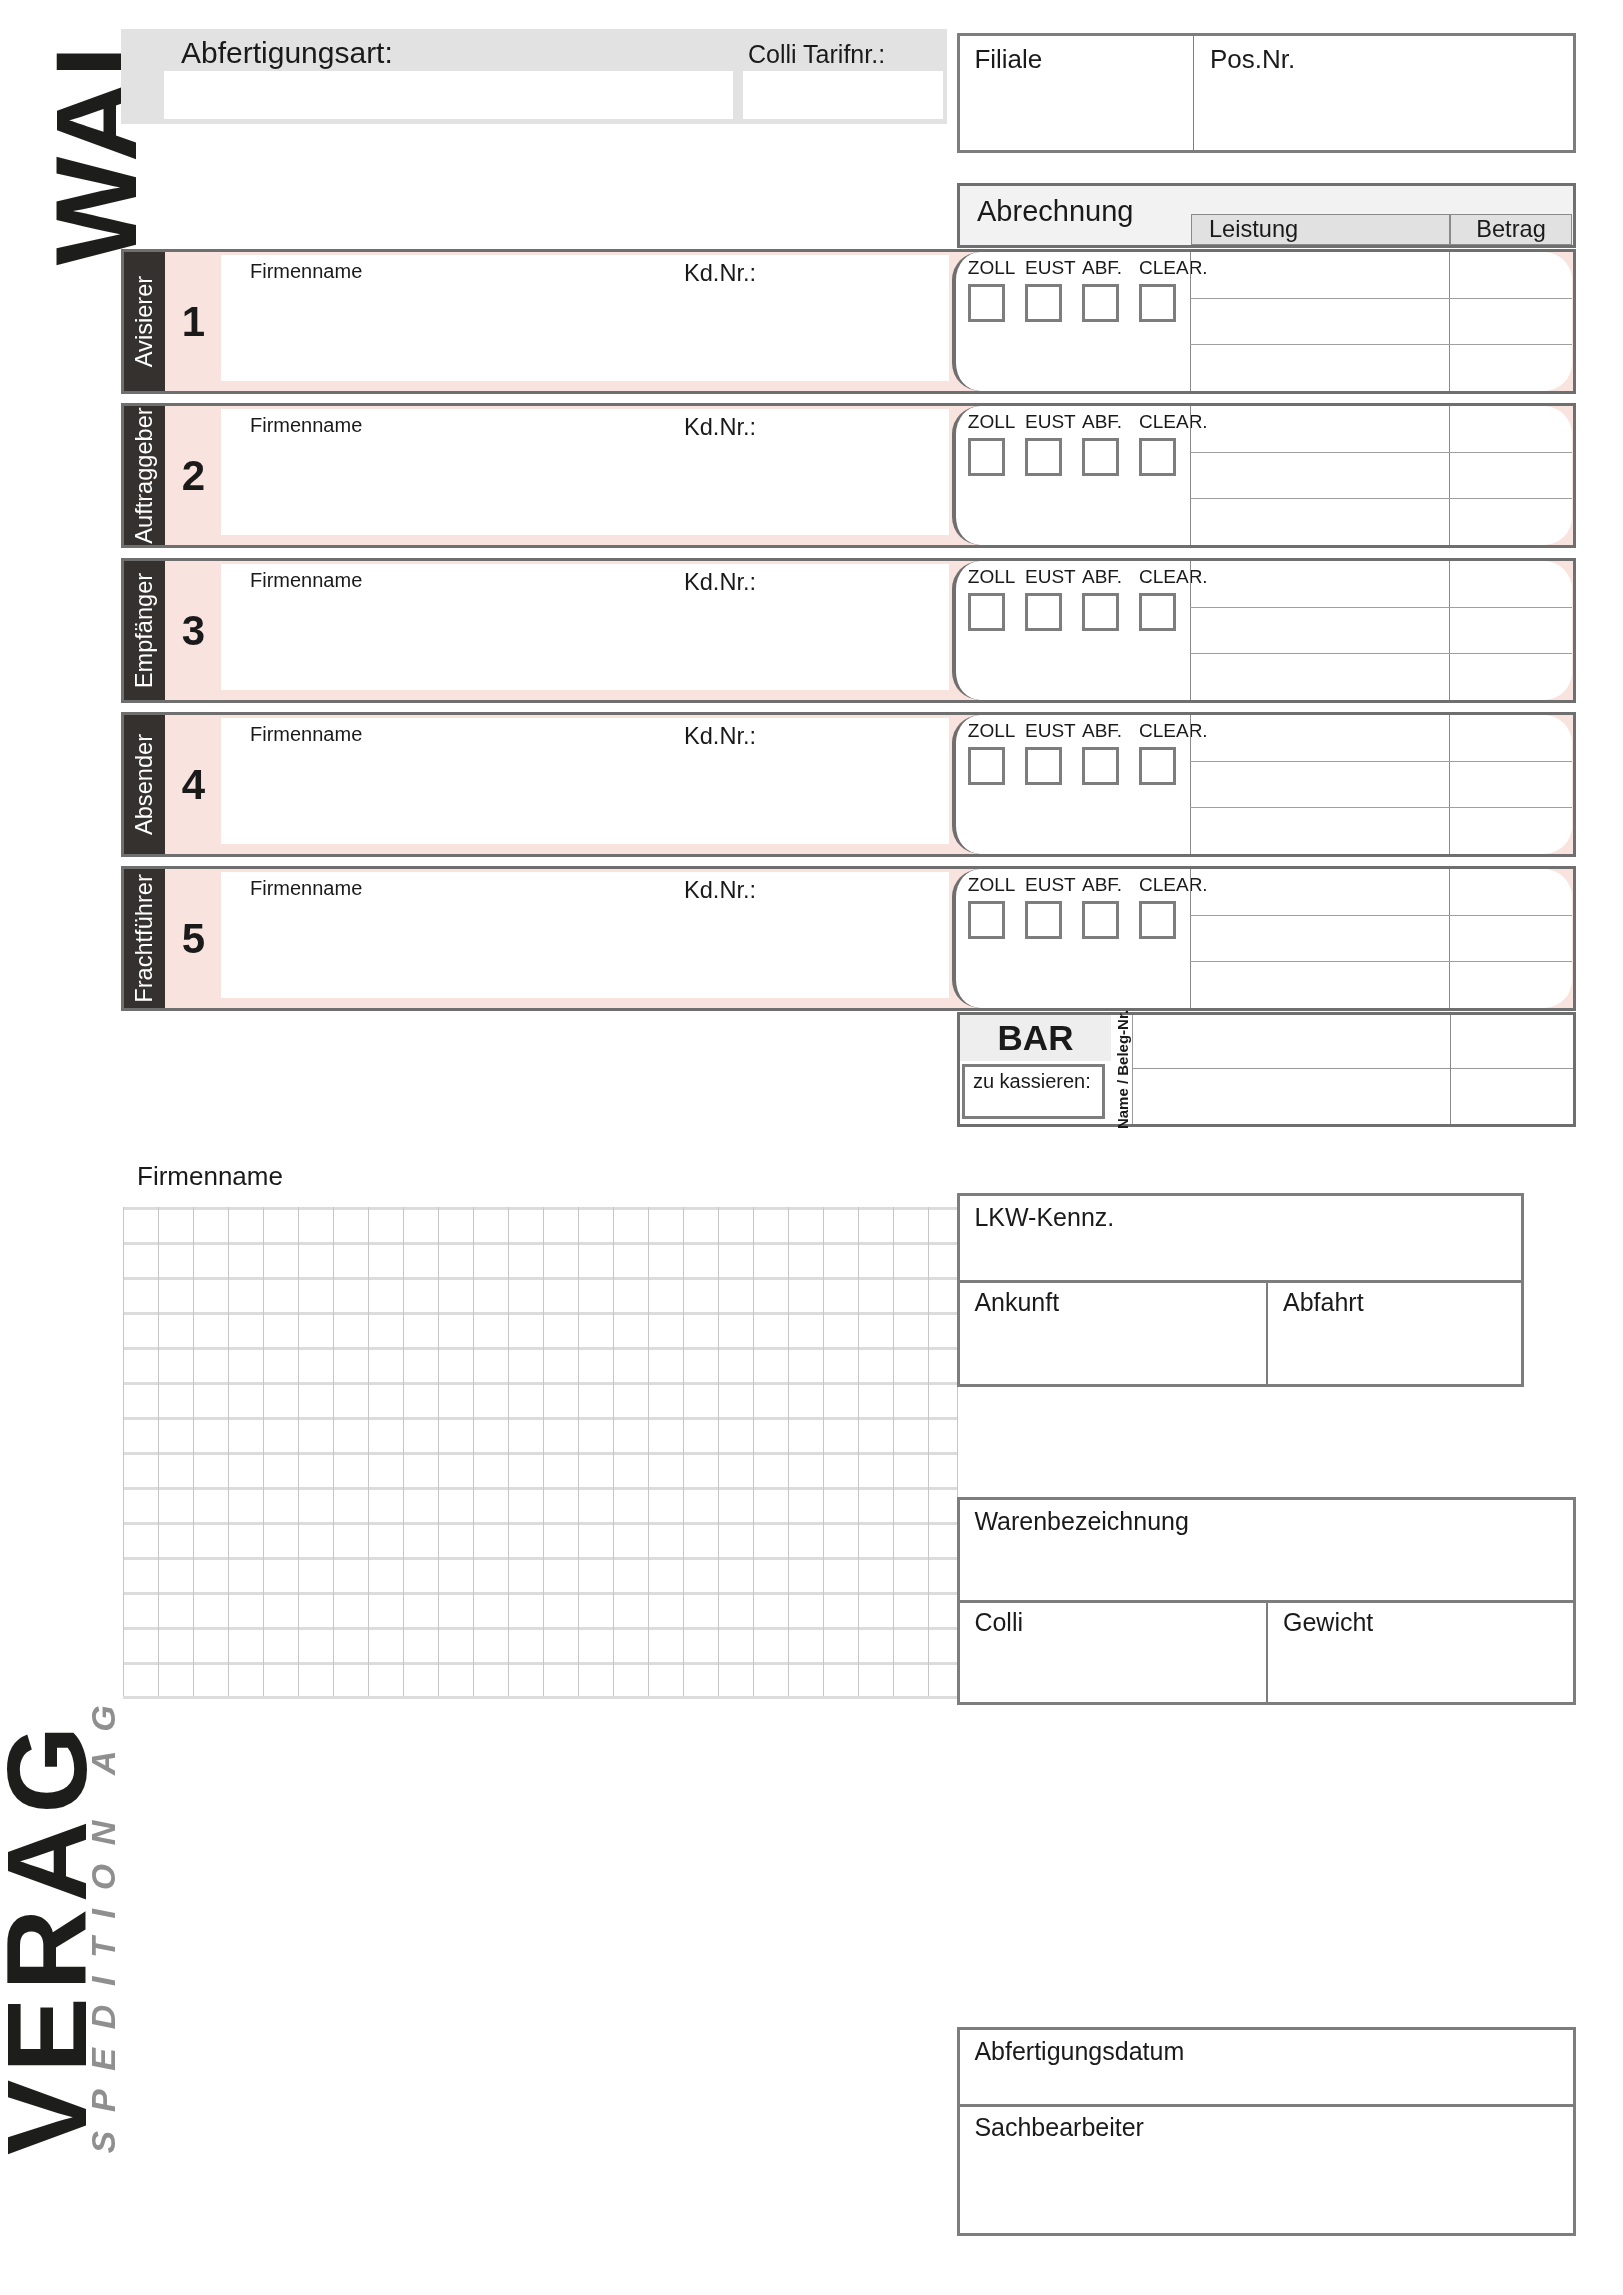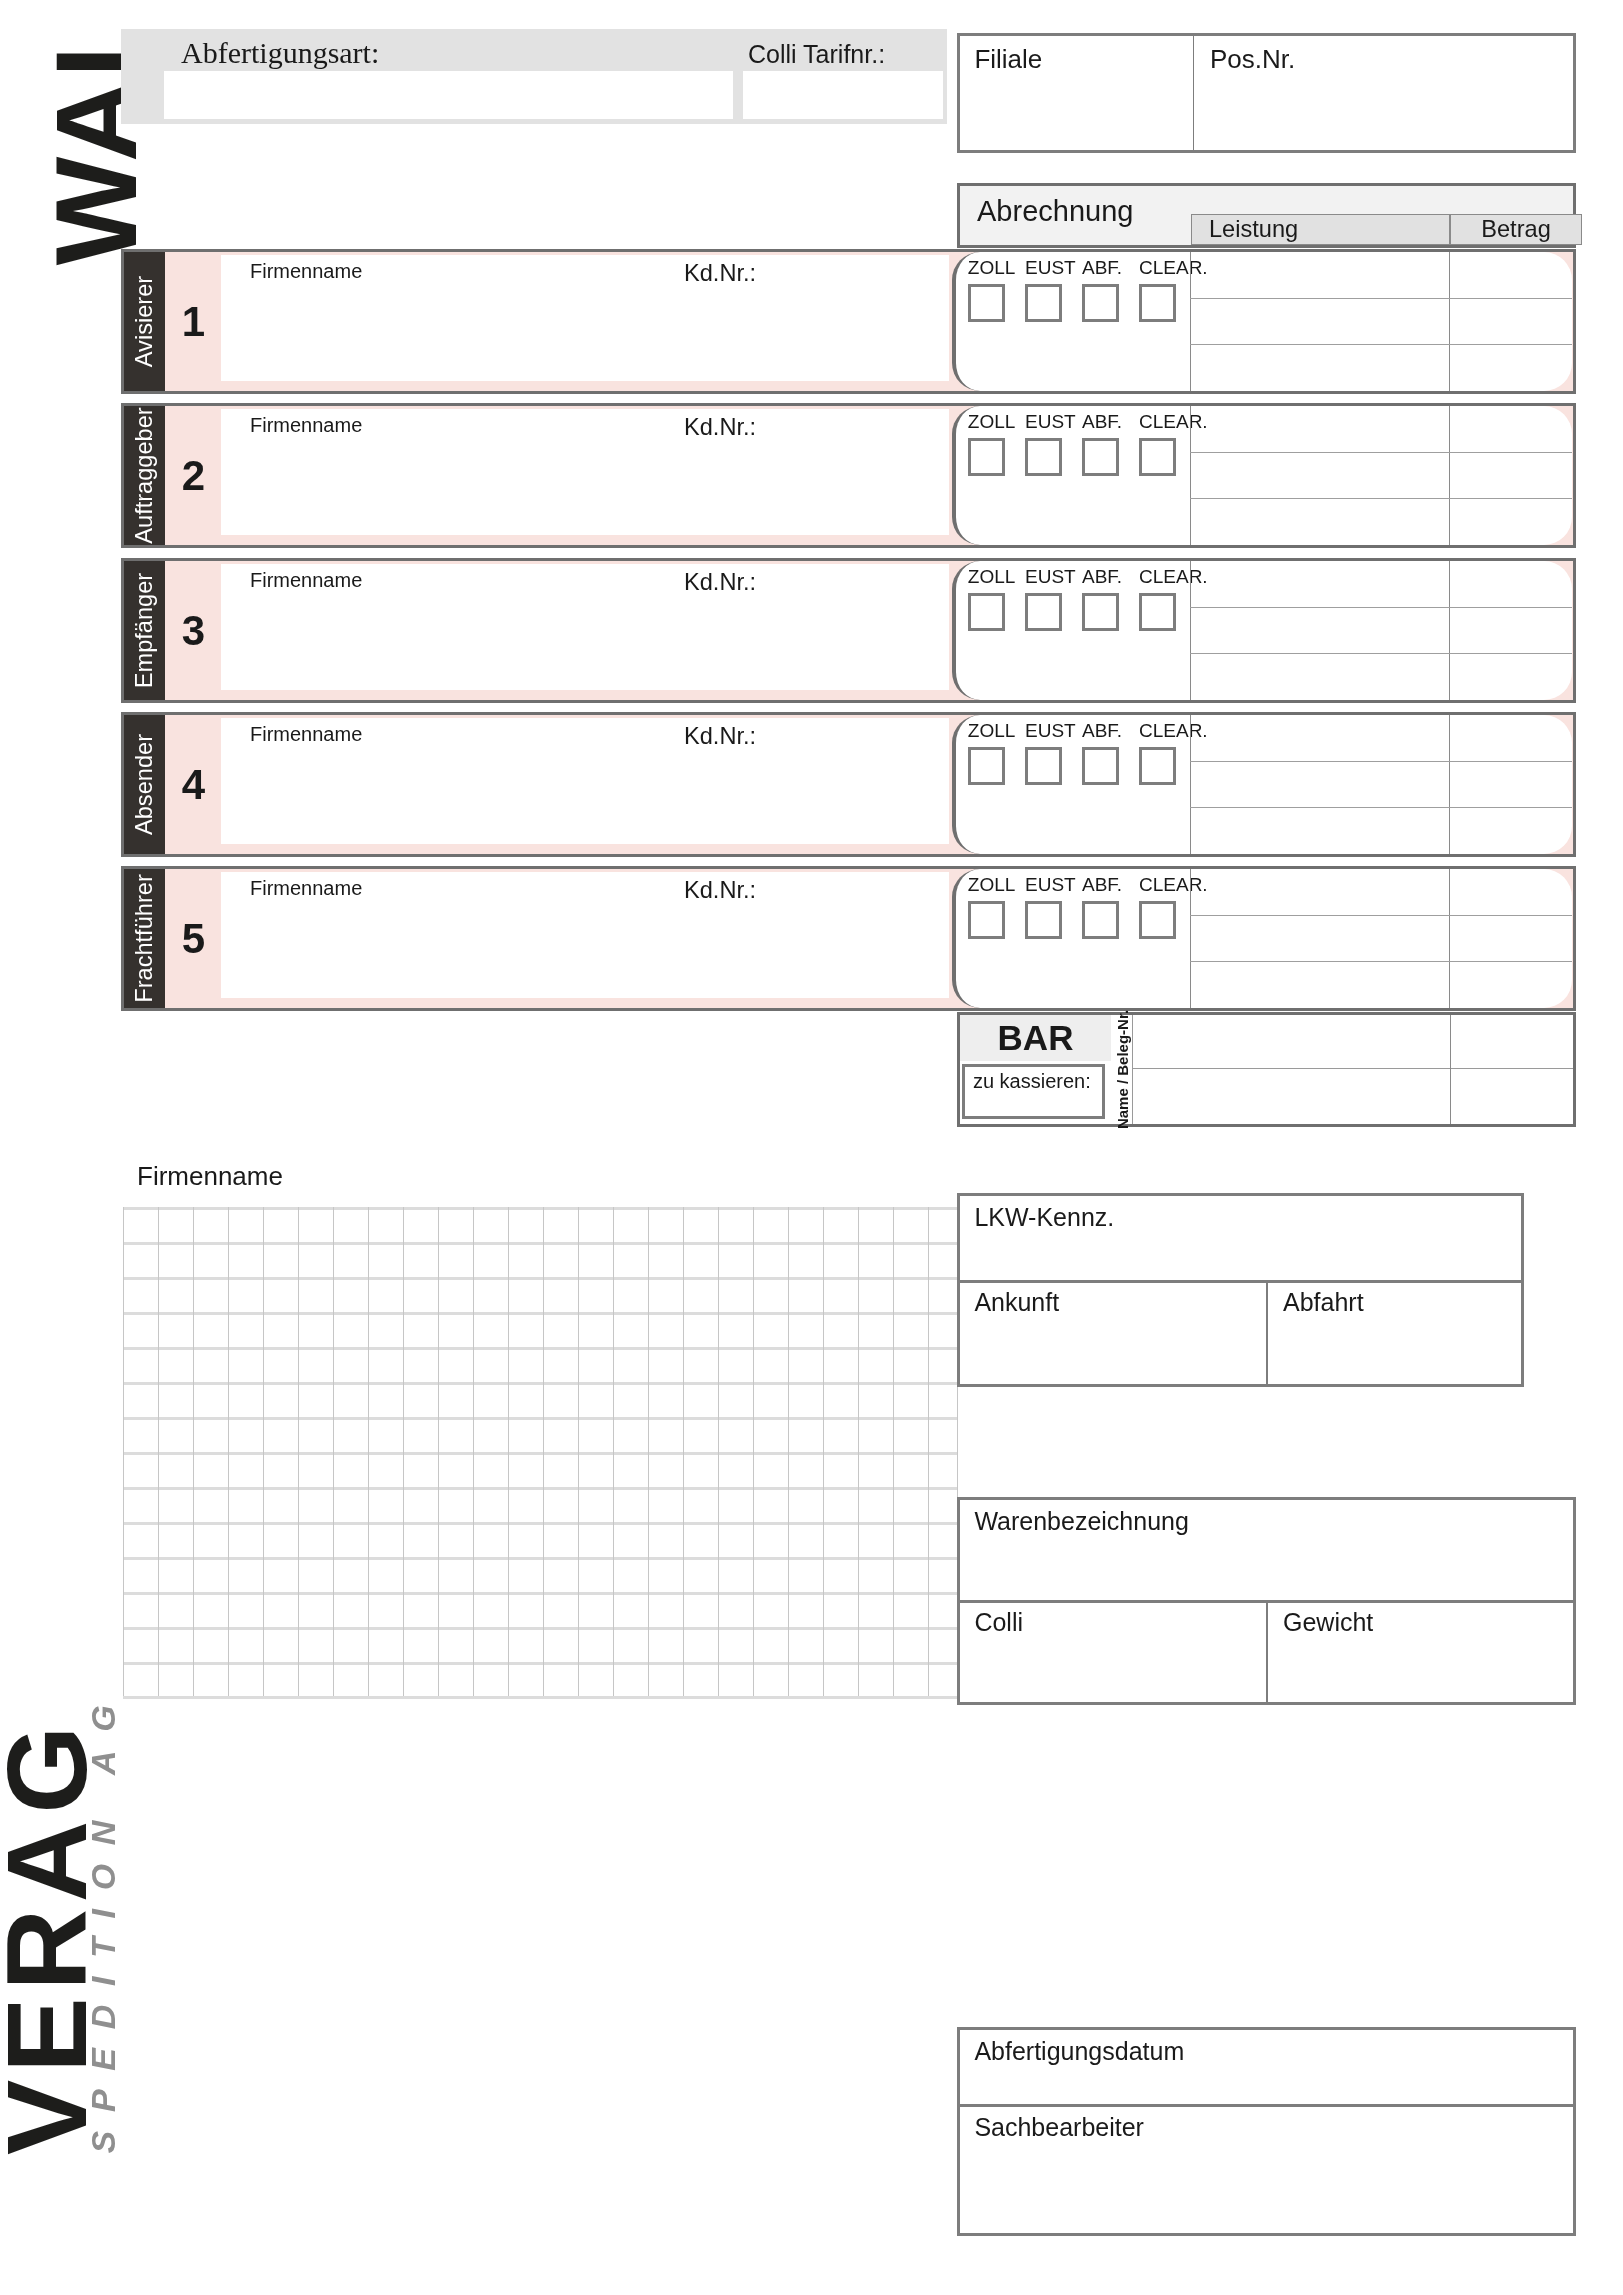--- a/index.html
+++ b/index.html
@@ -4,40 +4,40 @@
 <style>
   html,body{margin:0;padding:0;background:#fff;}
   .page{position:relative;width:1623px;height:2295px;background:#ffffff;
         font-family:"Liberation Sans", sans-serif;color:#1a1a1a;overflow:hidden;}
   .abs{position:absolute;}
   .vtext{position:absolute;transform-origin:0 0;transform:rotate(-90deg);
          display:flex;align-items:center;justify-content:center;white-space:nowrap;}
 
   
   .band{left:121px;top:29.4px;width:826px;height:95px;background:#e2e2e2;}
-  .band .lbl1{left:60px;top:6.5px;font-size:30px;font-family:Liberation Serif, serif;}
+  .band .lbl1{left:60px;top:6.5px;font-size:30px;}
   .band .lbl2{left:627px;top:10.5px;font-size:25px;}
   .band .inpA{left:43px;top:42px;width:569px;height:48px;background:#fff;}
   .band .inpB{left:622px;top:42px;width:200px;height:48px;background:#fff;}
 
   
   .fbox{left:957px;top:33px;width:619px;height:120px;background:#fff;
         border:3.3px solid #7d7d7d;box-sizing:border-box;}
   .fbox .vdiv{left:233px;top:0;bottom:0;width:1.3px;background:#7d7d7d;}
   .fbox .flbl{left:14.4px;top:7.9px;font-size:26px;}
   .fbox .plbl{left:250px;top:7.9px;font-size:26px;}
 
   
   .abox{left:957px;top:183px;width:619px;height:65px;background:#f2f2f2;
         border:3.3px solid #6f6f6f;box-sizing:border-box;}
   .abox .title{left:17px;top:8.5px;font-size:29px;}
   .hcell{position:absolute;background:#e1e1e1;border:1.3px solid #8a8a8a;box-sizing:border-box;
          font-size:23.6px;display:flex;align-items:center;}
   .hleistung{left:231px;top:28px;width:259px;height:31px;padding-left:17px;}
-  .hbetrag{left:490px;top:28px;width:132px;height:31px;justify-content:center;}
+  .hbetrag{left:490px;top:28px;width:122px;height:31px;justify-content:center;}
 
   
   .row{position:absolute;left:121px;width:1455px;height:145px;background:#f9e3df;
        border:3.3px solid #6f6f6f;box-sizing:border-box;}
   .roleblock{left:0;top:0;width:41px;height:139px;background:#35312e;}
   .rolelabel{left:0;top:139px;width:139px;height:41px;color:#ffffff;font-size:23.6px;}
   .num{left:42px;top:0;width:55px;height:139px;display:flex;align-items:center;
        justify-content:center;font-size:42px;font-weight:bold;}
   .whitebox{left:97px;top:2.6px;width:728px;height:126px;background:#ffffff;}
   .whitebox .fn{left:29px;top:5.2px;font-size:20px;text-align:right;}

